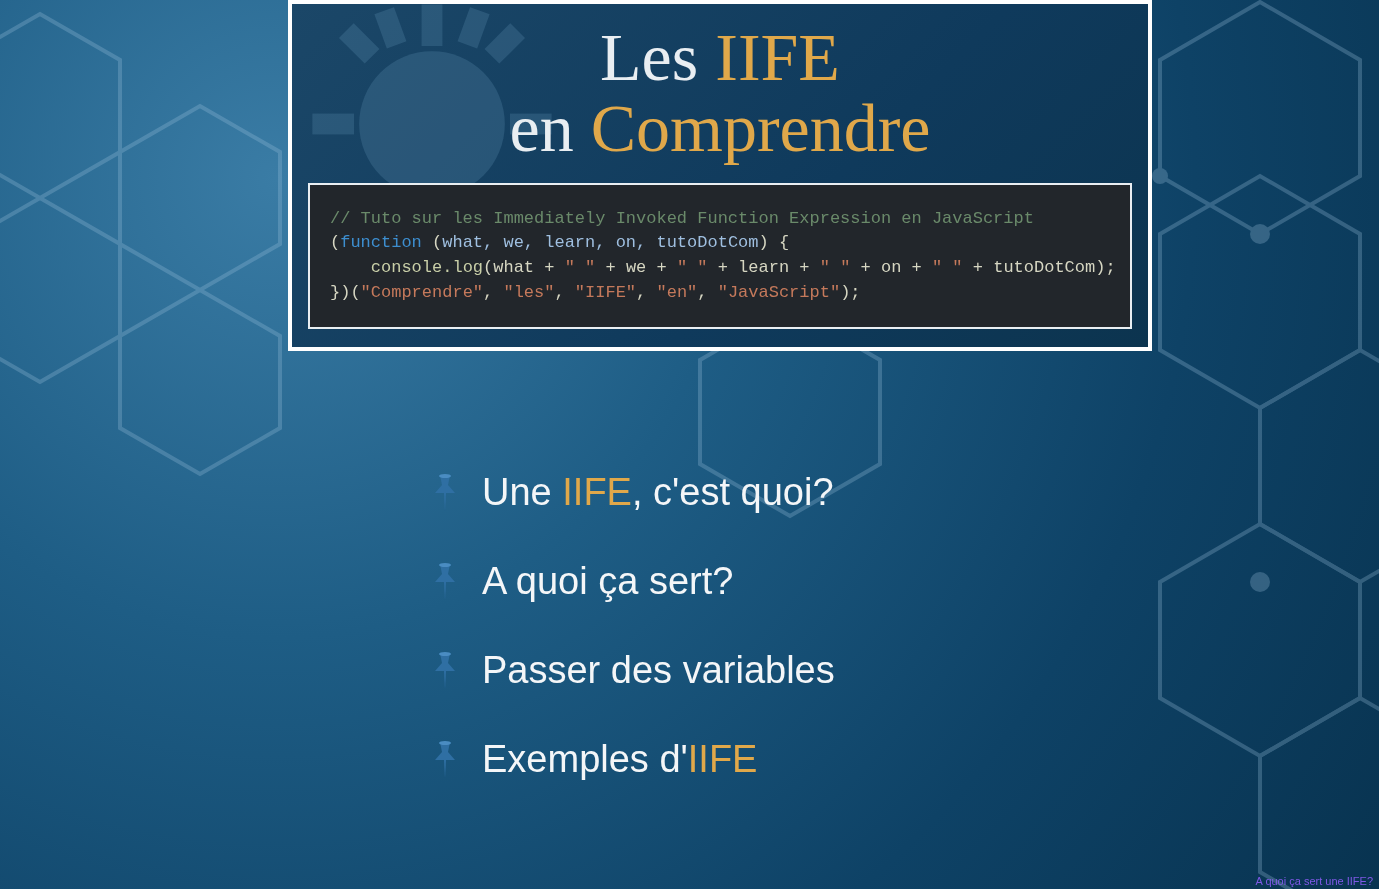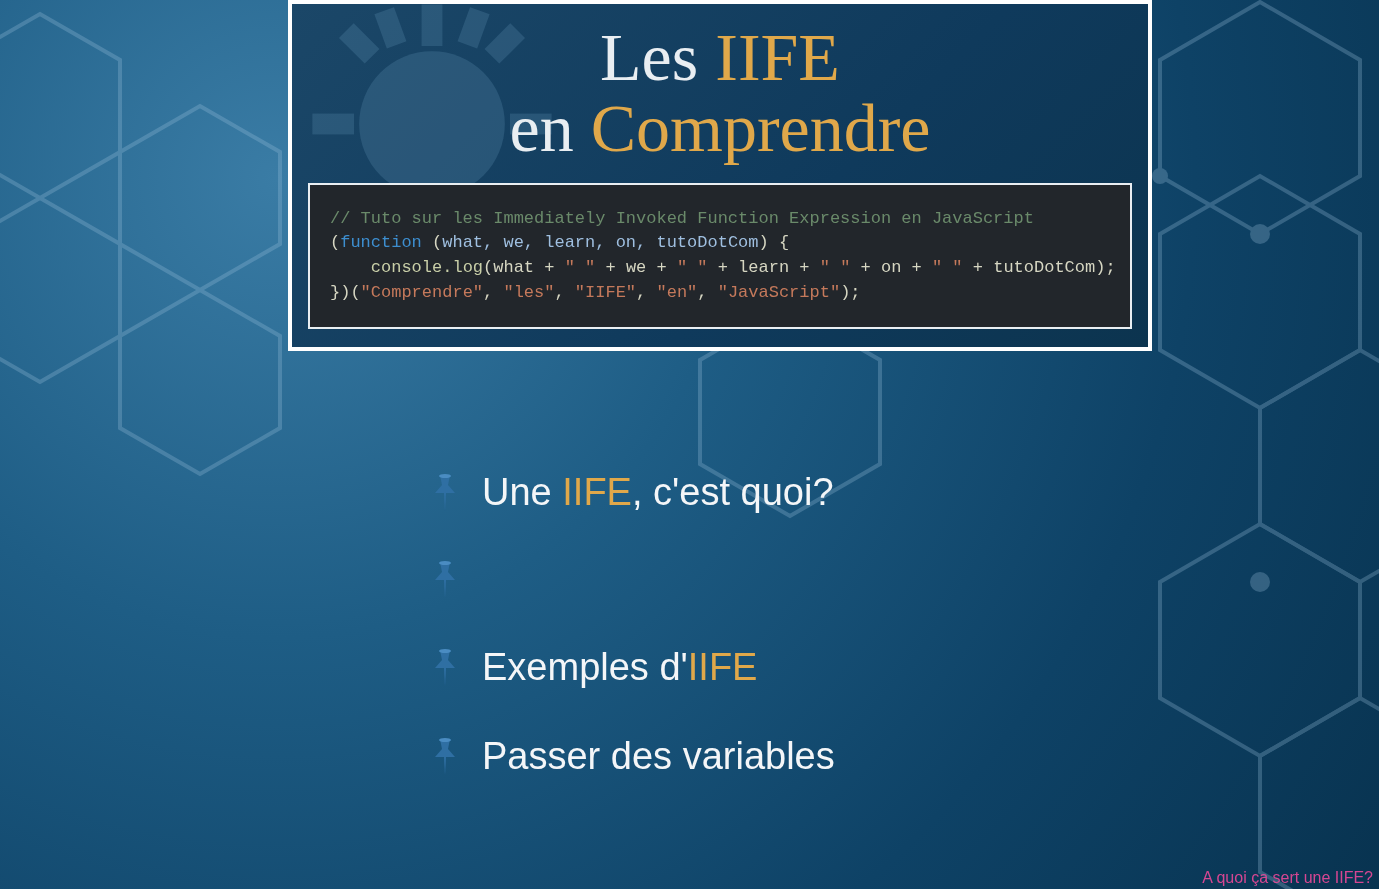--- a/index.html
+++ b/index.html
@@ -65,22 +65,22 @@
     color: #f4f6f8;
     font-size: 38px;
     font-weight: 400;
   }
   .bullet .accent { color: #e0a84a; }
   .pin { width: 30px; height: 40px; flex: 0 0 30px; }
 
   .footer {
     position: absolute;
     right: 6px; bottom: 2px;
-    font-size: 16px;
-    color: #ec4899;
+    font-size: 11px;
+    color: #8b5cf6;
     opacity: 0.9;
   }
 </style>
 </head>
 <body>
 
 <svg class="bg-hex" viewBox="0 0 1379 889">
   <g stroke="#9fc4df" stroke-width="4" fill="none">
     <polygon points="-40,60 40,14 120,60 120,152 40,198 -40,152"></polygon>
     <polygon points="120,152 200,106 280,152 280,244 200,290 120,244"></polygon>
@@ -140,32 +140,33 @@
         <ellipse cx="15" cy="3" rx="6" ry="2" fill="#4a8cc2"></ellipse>
       </svg>
     <span><span>Une </span><span class="accent">IIFE</span><span>, c'est quoi?</span></span>
   </div>
   <div class="bullet">
     <svg class="pin" viewBox="0 0 30 40">
         <path fill="#2f6fa3" d="M10 2h10l-2 10 7 8H5l7-8z"></path>
         <path fill="#2f6fa3" d="M14 20h2l-1 18z"></path>
         <ellipse cx="15" cy="3" rx="6" ry="2" fill="#4a8cc2"></ellipse>
       </svg>
+    <span><span>A quoi ça sert?</span><span class="accent"></span><span></span></span>
+  </div>
+  <div class="bullet">
+    <svg class="pin" viewBox="0 0 30 40">
+        <path fill="#2f6fa3" d="M10 2h10l-2 10 7 8H5l7-8z"></path>
+        <path fill="#2f6fa3" d="M14 20h2l-1 18z"></path>
+        <ellipse cx="15" cy="3" rx="6" ry="2" fill="#4a8cc2"></ellipse>
+      </svg>
+    <span><span>Passer des variables</span><span class="accent"></span><span></span></span>
   </div>
   <div class="bullet">
     <svg class="pin" viewBox="0 0 30 40">
         <path fill="#2f6fa3" d="M10 2h10l-2 10 7 8H5l7-8z"></path>
         <path fill="#2f6fa3" d="M14 20h2l-1 18z"></path>
         <ellipse cx="15" cy="3" rx="6" ry="2" fill="#4a8cc2"></ellipse>
       </svg>
     <span><span>Exemples d'</span><span class="accent">IIFE</span><span></span></span>
   </div>
-  <div class="bullet">
-    <svg class="pin" viewBox="0 0 30 40">
-        <path fill="#2f6fa3" d="M10 2h10l-2 10 7 8H5l7-8z"></path>
-        <path fill="#2f6fa3" d="M14 20h2l-1 18z"></path>
-        <ellipse cx="15" cy="3" rx="6" ry="2" fill="#4a8cc2"></ellipse>
-      </svg>
-    <span><span>Passer des variables</span><span class="accent"></span><span></span></span>
-  </div>
 </div>
 
 <div class="footer">A quoi ça sert une IIFE?</div>
 
 </body></html>

